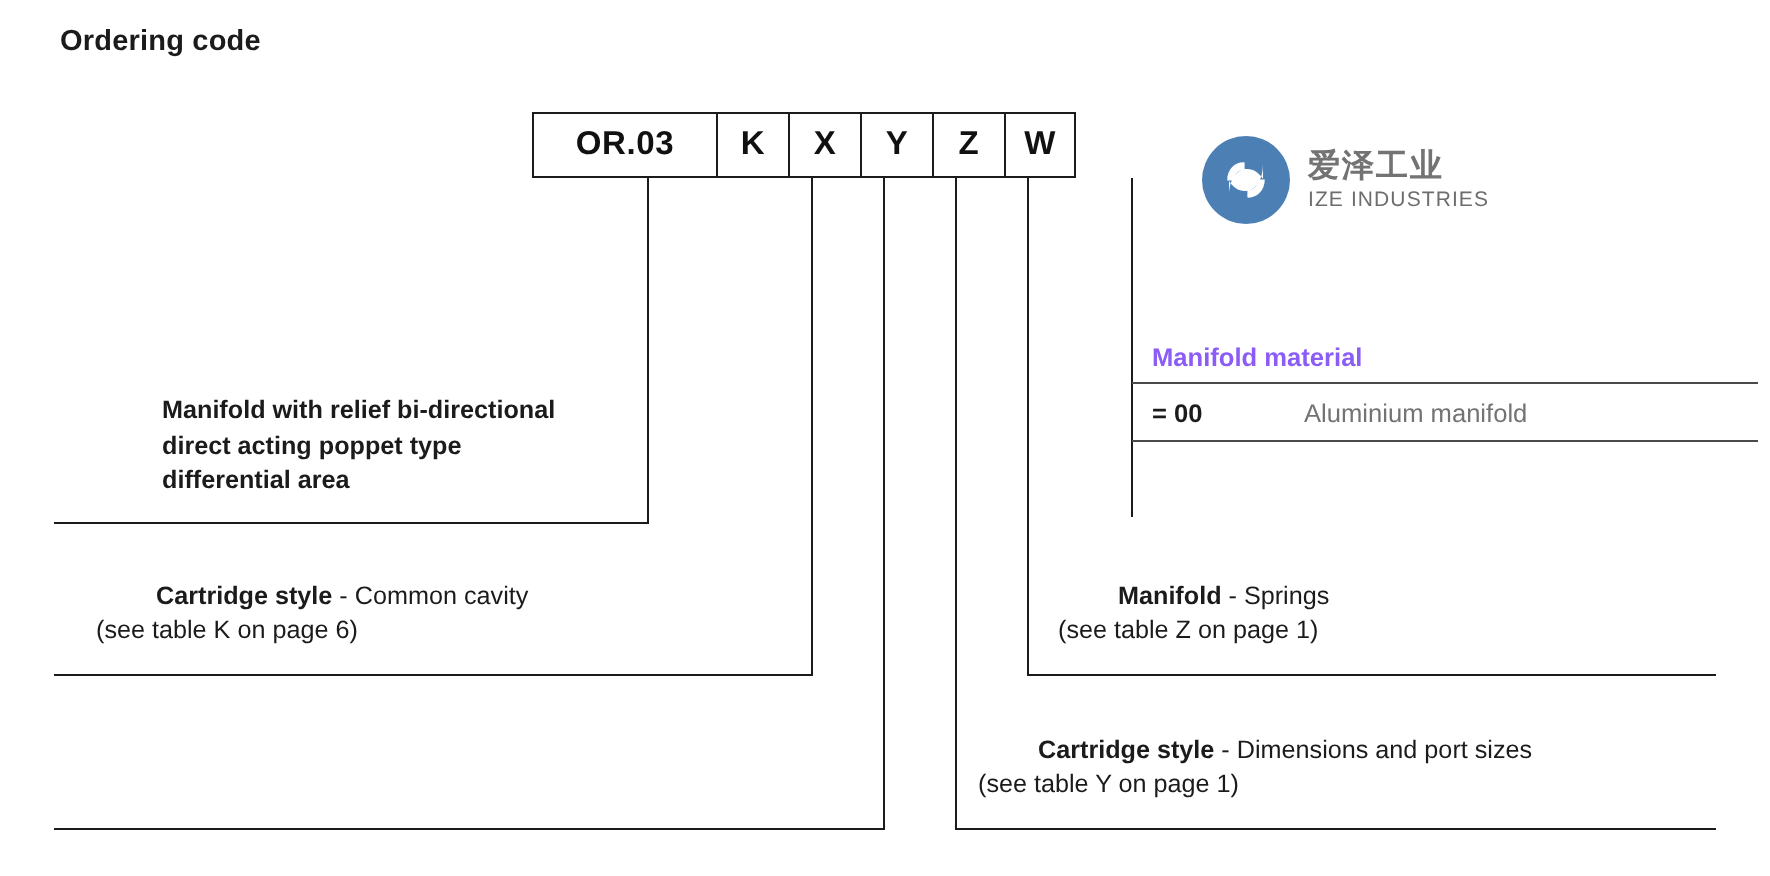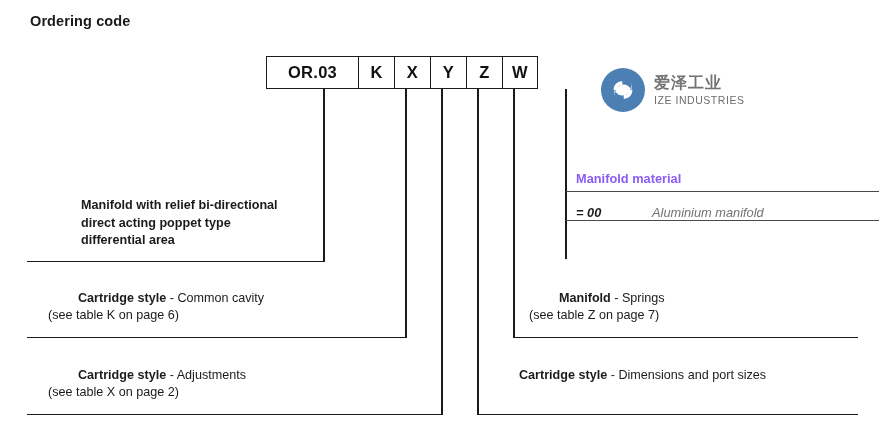--- a/index.html
+++ b/index.html
@@ -50,23 +50,22 @@
   .blk .ln{display:block;white-space:nowrap;}
   .blk-bold{font-weight:bold;font-size:12.6px;line-height:17.5px;}
 
   
   #mat-table{position:absolute;left:566px;top:168px;width:313px;box-sizing:border-box;}
   #mat-head{
     padding:3px 0 5px 10px;font-size:12.8px;font-weight:bold;color:#8b5cf6;
     border-bottom:1.2px solid #4a4a4a;
   }
   .mat-row{
-    display:flex;align-items:flex-end;height:28px;
+    display:flex;align-items:center;height:28px;
     border-bottom:1.2px solid #4a4a4a;
-    font-style:italic;
   }
   .mat-code{width:86px;padding-left:10px;box-sizing:border-box;
             font-size:12.8px;font-weight:bold;color:#1b1b1b;}
   .mat-desc{font-size:12.8px;color:#737373;}
 </style>
 </head>
 <body>
 
 <div class="stage">
 
@@ -119,32 +118,29 @@
     <span class="ln">Manifold with relief bi-directional</span>
     <span class="ln">direct acting poppet type</span>
     <span class="ln">differential area</span>
   </div>
 
   <div class="blk" style="left:48px;top:290px;">
     <span class="ln"><b>Cartridge style</b><span> - Common cavity</span></span>
     <span class="ln">(see table K on page 6)</span>
   </div>
 
-  <div class="blk" style="left:48px;top:367px;">
-    <span class="ln"><b>Cartridge style</b><span> - Adjustments</span></span>
-    <span class="ln">(see table X on page 2)</span>
-  </div>
 
   <div class="blk" style="left:529px;top:290px;">
     <span class="ln"><b>Manifold</b><span> - Springs</span></span>
-    <span class="ln">(see table Z on page 7)</span>
+    <span class="ln">(see table Z on page 1)</span>
   </div>
 
   <div class="blk" style="left:489px;top:367px;">
     <span class="ln"><b>Cartridge style</b><span> - Dimensions and port sizes</span></span>
+    <span class="ln">(see table Y on page 1)</span>
   </div>
 
   <div id="mat-table">
     <div id="mat-head">Manifold material</div>
     <div class="mat-row">
       <div class="mat-code">= 00</div>
       <div class="mat-desc">Aluminium manifold</div>
     </div>
   </div>
 

